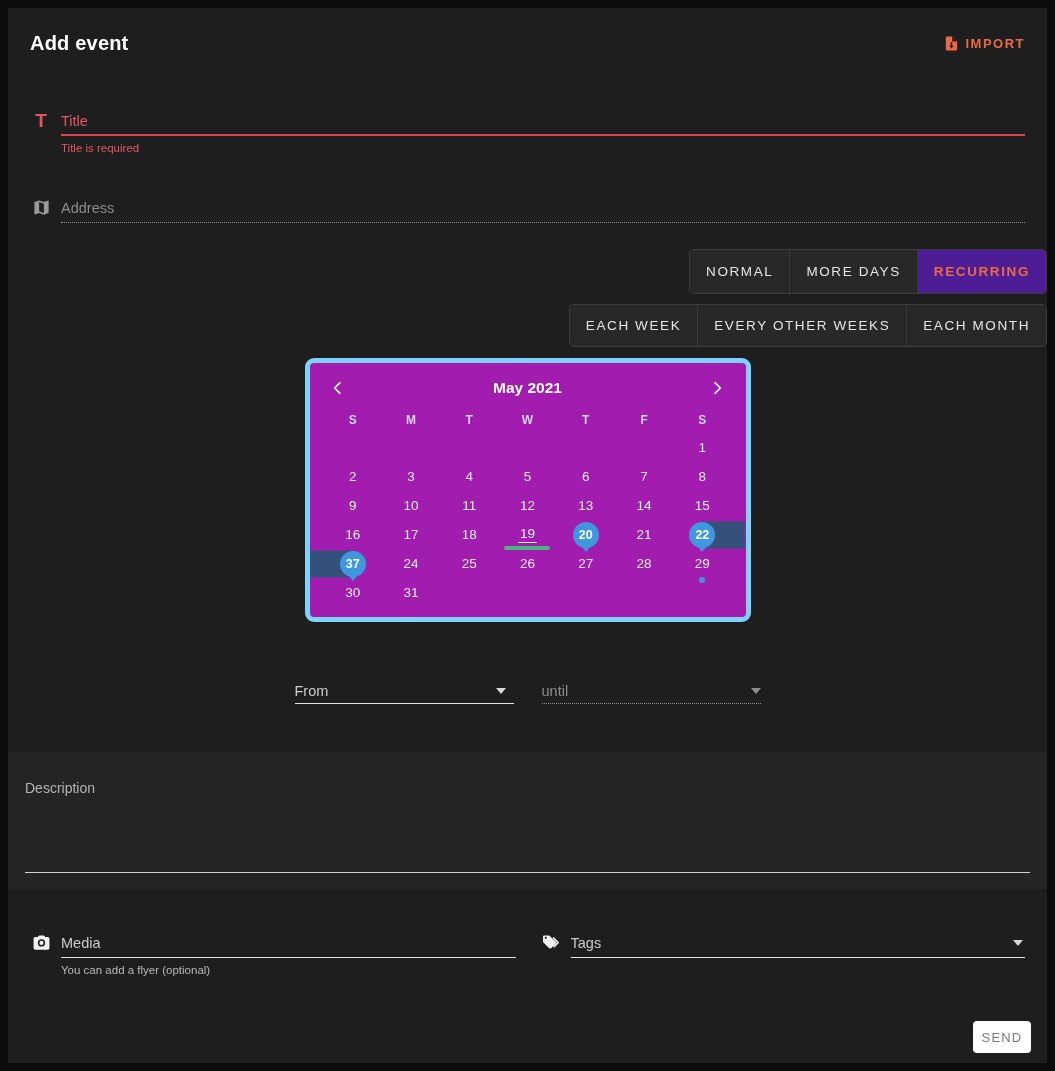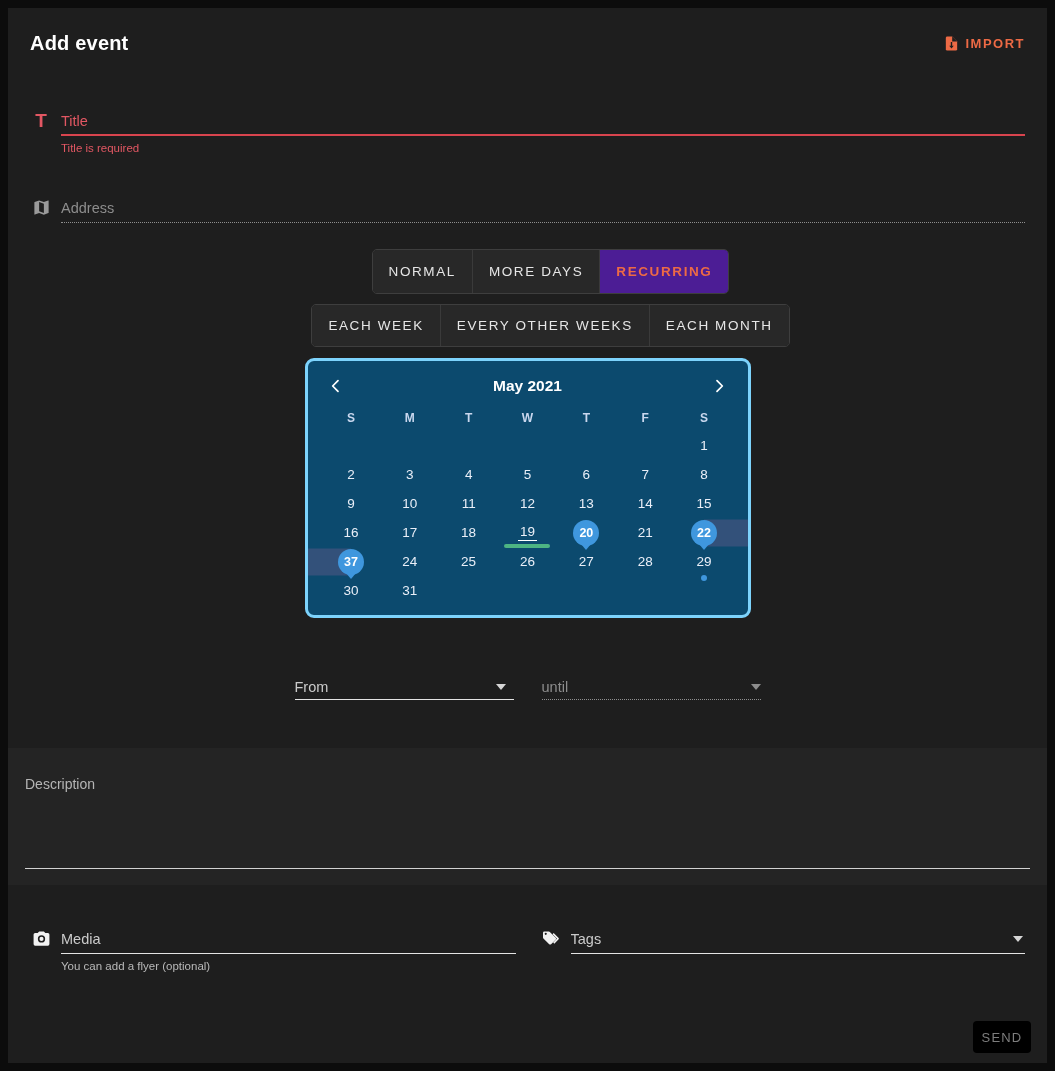--- a/index.html
+++ b/index.html
@@ -25,32 +25,32 @@
   .placeholder.red { color:var(--error); }
   .helper { font-size:11.5px; color:#b9b9b9; margin-top:6px; }
   .helper.red { color:var(--error); }
   .caret { width:0; height:0; border-left:5px solid transparent; border-right:5px solid transparent; border-top:6px solid #d6d6d6; flex:none; margin-right:8px; }
   .caret.dim { border-top-color:#8d8d8d; margin-right:0; }
 
   .title-section { margin-top:52px; }
   .where-section { margin-top:40px; }
 
   
-  .seg-wrap { display:flex; justify-content:center;padding-left:46px; }
+  .seg-wrap { display:flex; justify-content:flex-end;padding-left:46px; }
   .seg-group { display:flex; border:1px solid #3e3e3e; border-radius:5px; overflow:hidden; }
   .seg-btn { background:#282828; border:none; border-left:1px solid #3a3a3a; color:#e6e6e6; font-family:inherit; font-size:13.5px; letter-spacing:1.6px; padding:0 16px; height:43px; cursor:pointer; }
   .seg-btn:first-child { border-left:none; }
   .seg-btn.selected { background:#4c1d95; color:var(--accent);font-weight:bold; }
   .mode-tabs { margin-top:26px; }
   .freq-group { margin-top:10px; }
   .freq-group .seg-btn { height:41px; }
   .hint-text { text-align:center; color:#b9b9b9; font-size:13.5px; margin-top:9px; }
 
   
-  .calendar { width:446px; margin:11px auto 16px; background:#0c4a6e; border:3px solid #7dd3fc; border-radius:9px; padding:8px 14px 10px; }
+  .calendar { width:446px; margin:11px auto 16px; background:#a21caf; border:5px solid #7dd3fc; border-radius:9px; padding:8px 14px 10px; }
   .cal-header { display:flex; align-items:center; justify-content:space-between; height:34px; padding:0 6px; }
   .cal-title { color:#fff; font-weight:bold; font-size:15.5px; }
   .cal-nav { background:none; border:none; cursor:pointer; display:flex; align-items:center; }
   .cal-grid { display:grid; grid-template-columns:repeat(7,1fr); margin-top:2px; }
   .cal-hcell { height:26px; display:flex; align-items:center; justify-content:center; color:#c9d7ee; font-weight:bold; font-size:12px; }
   .cal-cell { position:relative; height:29px; display:flex; align-items:center; justify-content:center; color:#eaeff8; font-size:13.5px; }
   .cal-cell .num { position:relative; z-index:1; padding:0 2px 1px; }
   .num.today { border-bottom:1px solid #fff; }
   .bubble { position:relative; z-index:1; width:26px; height:26px; border-radius:50%; background:var(--blue); display:flex; align-items:center; justify-content:center; color:#fff; font-weight:bold; font-size:12.5px; }
   .bubble::after { content:""; position:absolute; bottom:-4px; left:50%; transform:translateX(-50%); border-left:5px solid transparent; border-right:5px solid transparent; border-top:6px solid var(--blue); }
@@ -67,21 +67,21 @@
 
   
   .desc-band { margin-top:48px; height:137px; background:#242424; position:relative; padding:28px 17px 0; }
   .desc-underline { position:absolute; left:17px; right:17px; bottom:16px; border-top:1px solid #d2d2d2; }
   .desc-label { color:#b5b5b5; font-size:14px; }
 
   
   .media-section { margin-top:40px; }
 
   
-  .send-btn { position:absolute; right:16px; bottom:10px; width:58px; height:32px; background:#000000; border:none; border-radius:4px; color:#7d7d7d; font-family:inherit; font-size:13px; letter-spacing:1.2px; cursor:pointer; }
+  .send-btn { position:absolute; right:16px; bottom:10px; width:58px; height:32px; background:#ffffff; border:none; border-radius:4px; color:#7d7d7d; font-family:inherit; font-size:13px; letter-spacing:1.2px; cursor:pointer; }
 
   .t-glyph { color:var(--error); font-weight:bold; font-size:19px; line-height:1; }
 </style>
 </head>
 <body>
 
 <div class="card">
 
   <div class="card-header">
     <div class="page-title">Add event</div>

